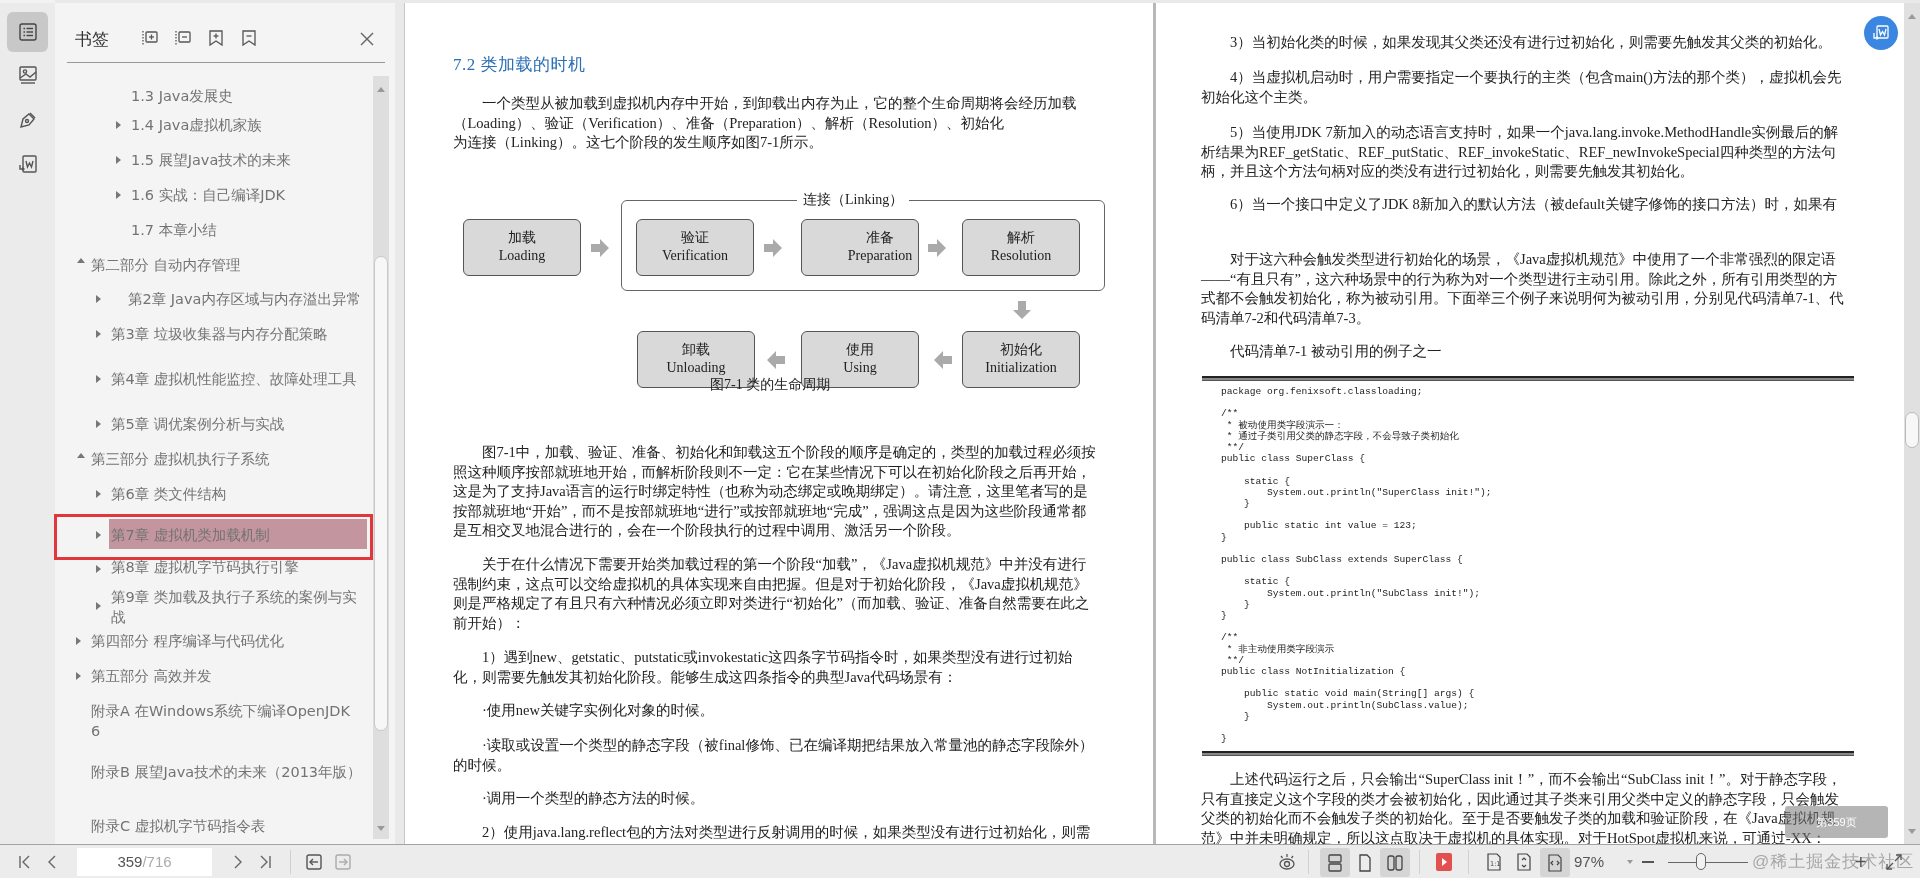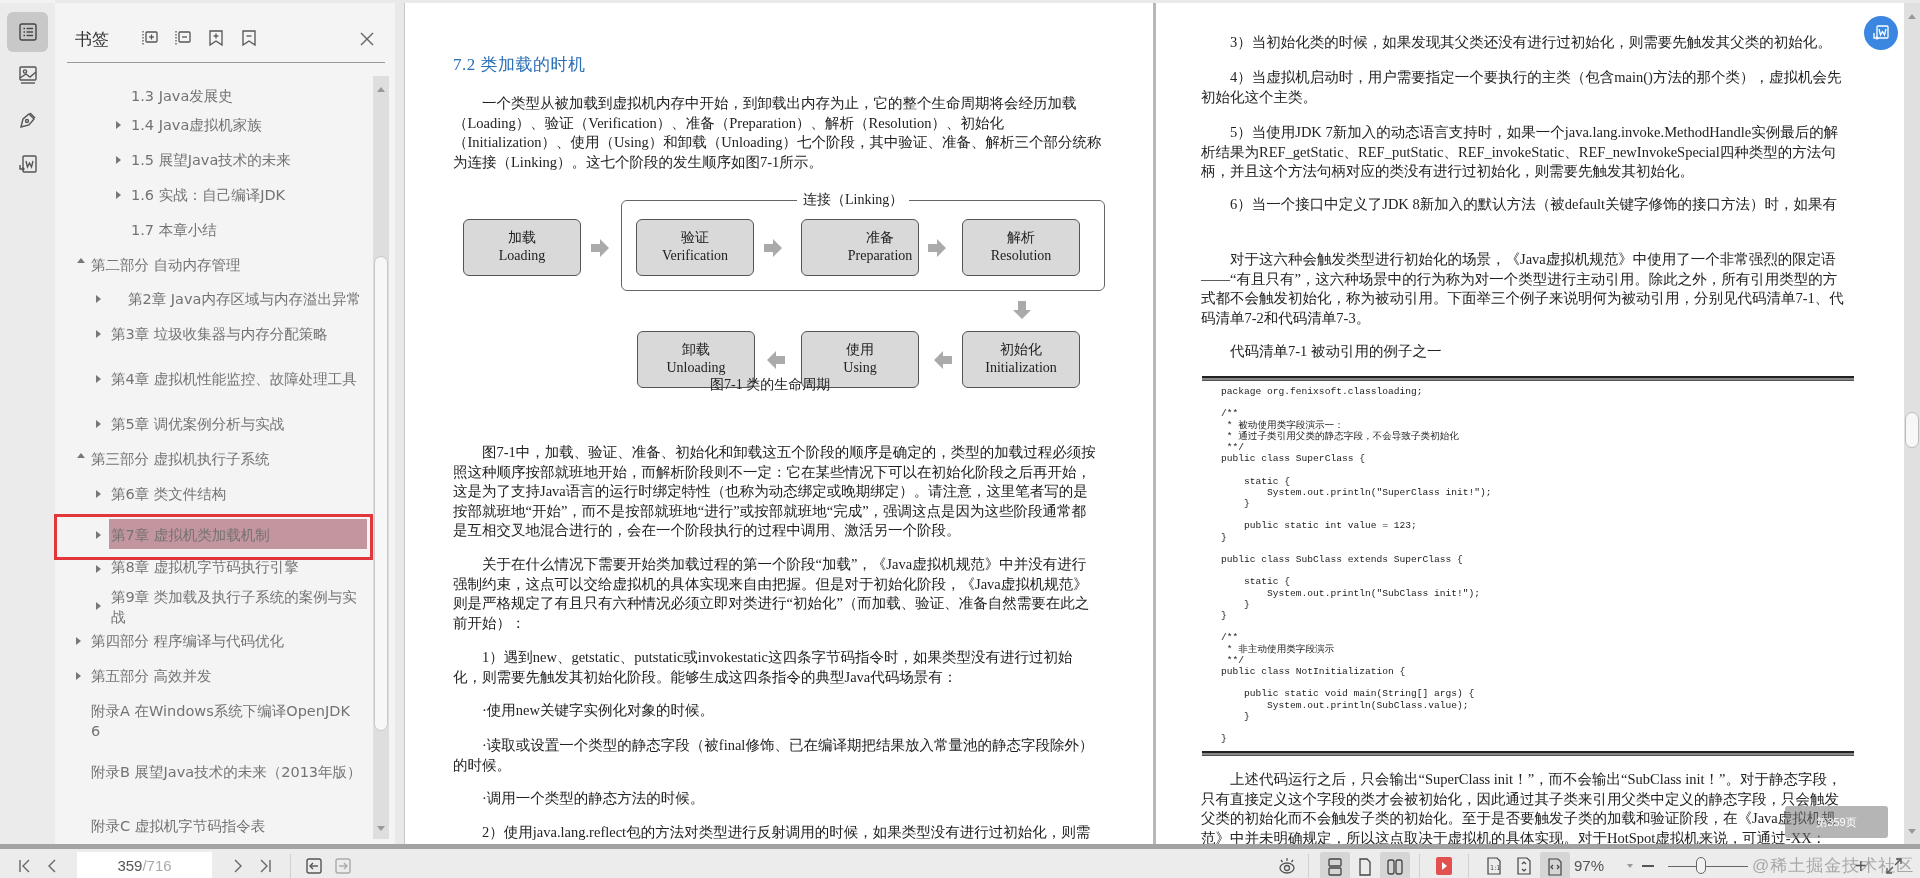--- a/index.html
+++ b/index.html
@@ -56,21 +56,21 @@
   .doc-scroll { position: absolute; left: 1904px; top: 3px; width: 16px; height: 841px; background: #e0e0e0; }
   .doc-scroll-thumb { position: absolute; left: 1px; top: 409px; width: 14px; height: 36px; background: #f7f7f7; border: 1px solid #bbb; border-radius: 8px; }
   .doc-scroll-up, .doc-scroll-down { position: absolute; left: 4px; width: 0; height: 0; border-left: 4px solid transparent; border-right: 4px solid transparent; }
   .doc-scroll-up { top: 11px; border-bottom: 5px solid #999; }
   .doc-scroll-down { bottom: 10px; border-top: 5px solid #999; }
 
   .float-btn { position: absolute; left: 1864px; top: 16px; width: 34px; height: 34px; border-radius: 50%; background: #3b86e0; display: flex; align-items: center; justify-content: center; }
   .page-badge { position: absolute; left: 1785px; top: 806px; width: 103px; height: 32px; background: rgba(120,120,120,0.55); border-radius: 3px; color: #fff; font-size: 11px; line-height: 32px; text-align: center; font-family: "Liberation Sans", sans-serif; }
 
   
-  .bottombar { position: absolute; left: 0; top: 844px; width: 1920px; height: 34px; background: #ececec; border-top: 5px solid #a3a3a3; font-family: "Liberation Sans", sans-serif; }
+  .bottombar { position: absolute; left: 0; top: 844px; width: 1920px; height: 34px; background: #ececec; border-top: 1px solid #a3a3a3; font-family: "Liberation Sans", sans-serif; }
   .bb-icon { position: absolute; top: 6px; height: 22px; display: flex; align-items: center; justify-content: center; color: #666; font-size: 16px; }
   .bb-icon svg { width: 20px; height: 20px; }
   .page-input { position: absolute; left: 77px; top: 3px; width: 135px; height: 28px; background: #fff; font-size: 15px; line-height: 28px; text-align: center; }
   .page-input .cur { color: #555; }
   .page-input .tot { color: #aaa; }
   .bb-sep { position: absolute; top: 5px; width: 1px; height: 24px; background: #d0d0d0; }
   .bb-toggle { position: absolute; top: 3px; width: 30px; height: 29px; border-radius: 3px; display: flex; align-items: center; justify-content: center; }
   .bb-toggle.on { background: #d5d5d5; }
   .zoom-val { position: absolute; left: 1526px; top: 8px; font-size: 15px; color: #555; }
   .zoom-caret { position: absolute; left: 1578px; top: 15px; width: 0; height: 0; border-left: 3px solid transparent; border-right: 3px solid transparent; border-top: 4px solid #999; }
@@ -230,21 +230,20 @@
   </div>
   <div class="bm-highlight"></div>
   <div class="panel-sep"></div>
 
   <div class="page page-left">
     <div class="section-title">7.2   类加载的时机</div>
 
     <div class="p" style="left:48px;top:91px;width:660px;">
       <div style="text-indent:29px">一个类型从被加载到虚拟机内存中开始，到卸载出内存为止，它的整个生命周期将会经历加载</div>
       <div>（Loading）、验证（Verification）、准备（Preparation）、解析（Resolution）、初始化</div>
-      <div>（Initialization）、使用（Using）和卸载（Unloading）七个阶段，其中验证、准备、解析三个部分统称</div>
       <div>为连接（Linking）。这七个阶段的发生顺序如图7-1所示。</div>
     </div>
 
     <div>
       <div class="diag-group">
         <span class="diag-group-label">连接（Linking）</span>
       </div>
       <div class="diag-box" style="left:58px;top:216px;">
           <div>加载</div>
           <div>Loading</div>

